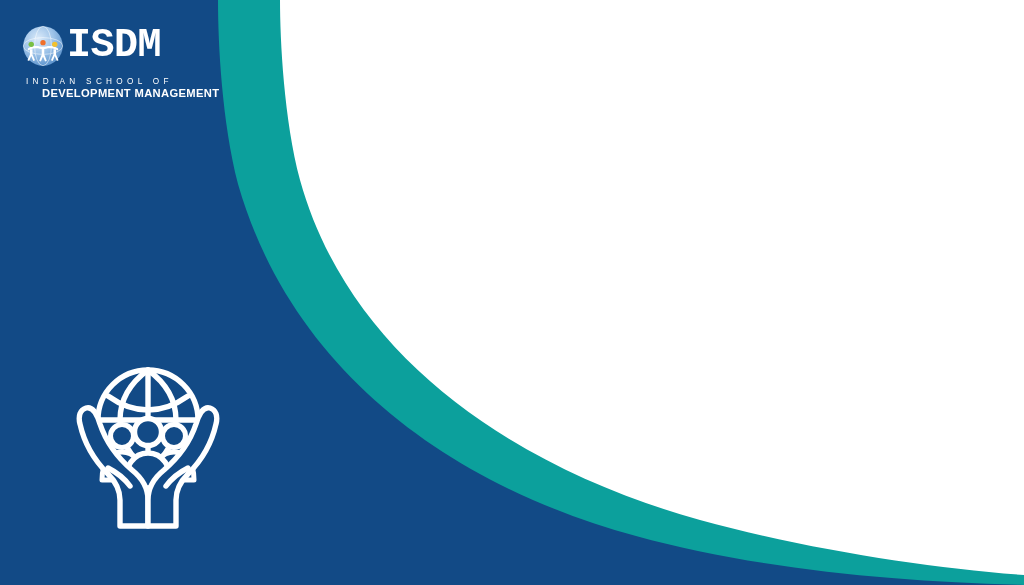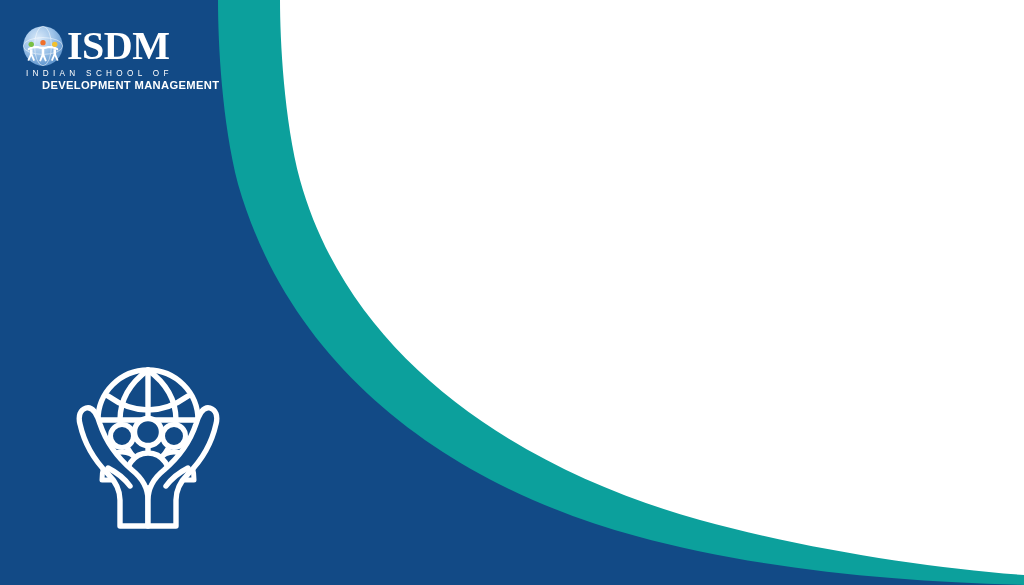--- a/index.html
+++ b/index.html
@@ -43,38 +43,38 @@
     gap: 3px;
     height: 44px;
   }
   #logo-globe {
     width: 42px;
     height: 42px;
     flex: 0 0 42px;
     display: block;
   }
   #logo-wordmark {
-    font-family: Liberation Serif, serif;
+    font-family: Liberation Mono, monospace;
     font-weight: bold;
     font-size: 40px;
     line-height: 40px;
     letter-spacing: -0.5px;
     color: #ffffff;
     white-space: nowrap;
   }
   #logo-tag1 {
     font-family: "Liberation Sans", sans-serif;
     font-size: 8.2px;
     line-height: 10px;
     letter-spacing: 4.3px;
     color: #ffffff;
     white-space: nowrap;
     text-align: left;
     margin-left: 4px;
-    margin-top: 1px;
+    margin-top: 9px;
   }
   #logo-tag2 {
     font-family: "Liberation Sans", sans-serif;
     font-weight: bold;
     font-size: 11.2px;
     line-height: 13px;
     letter-spacing: 0.35px;
     color: #ffffff;
     white-space: nowrap;
     text-align: left;

